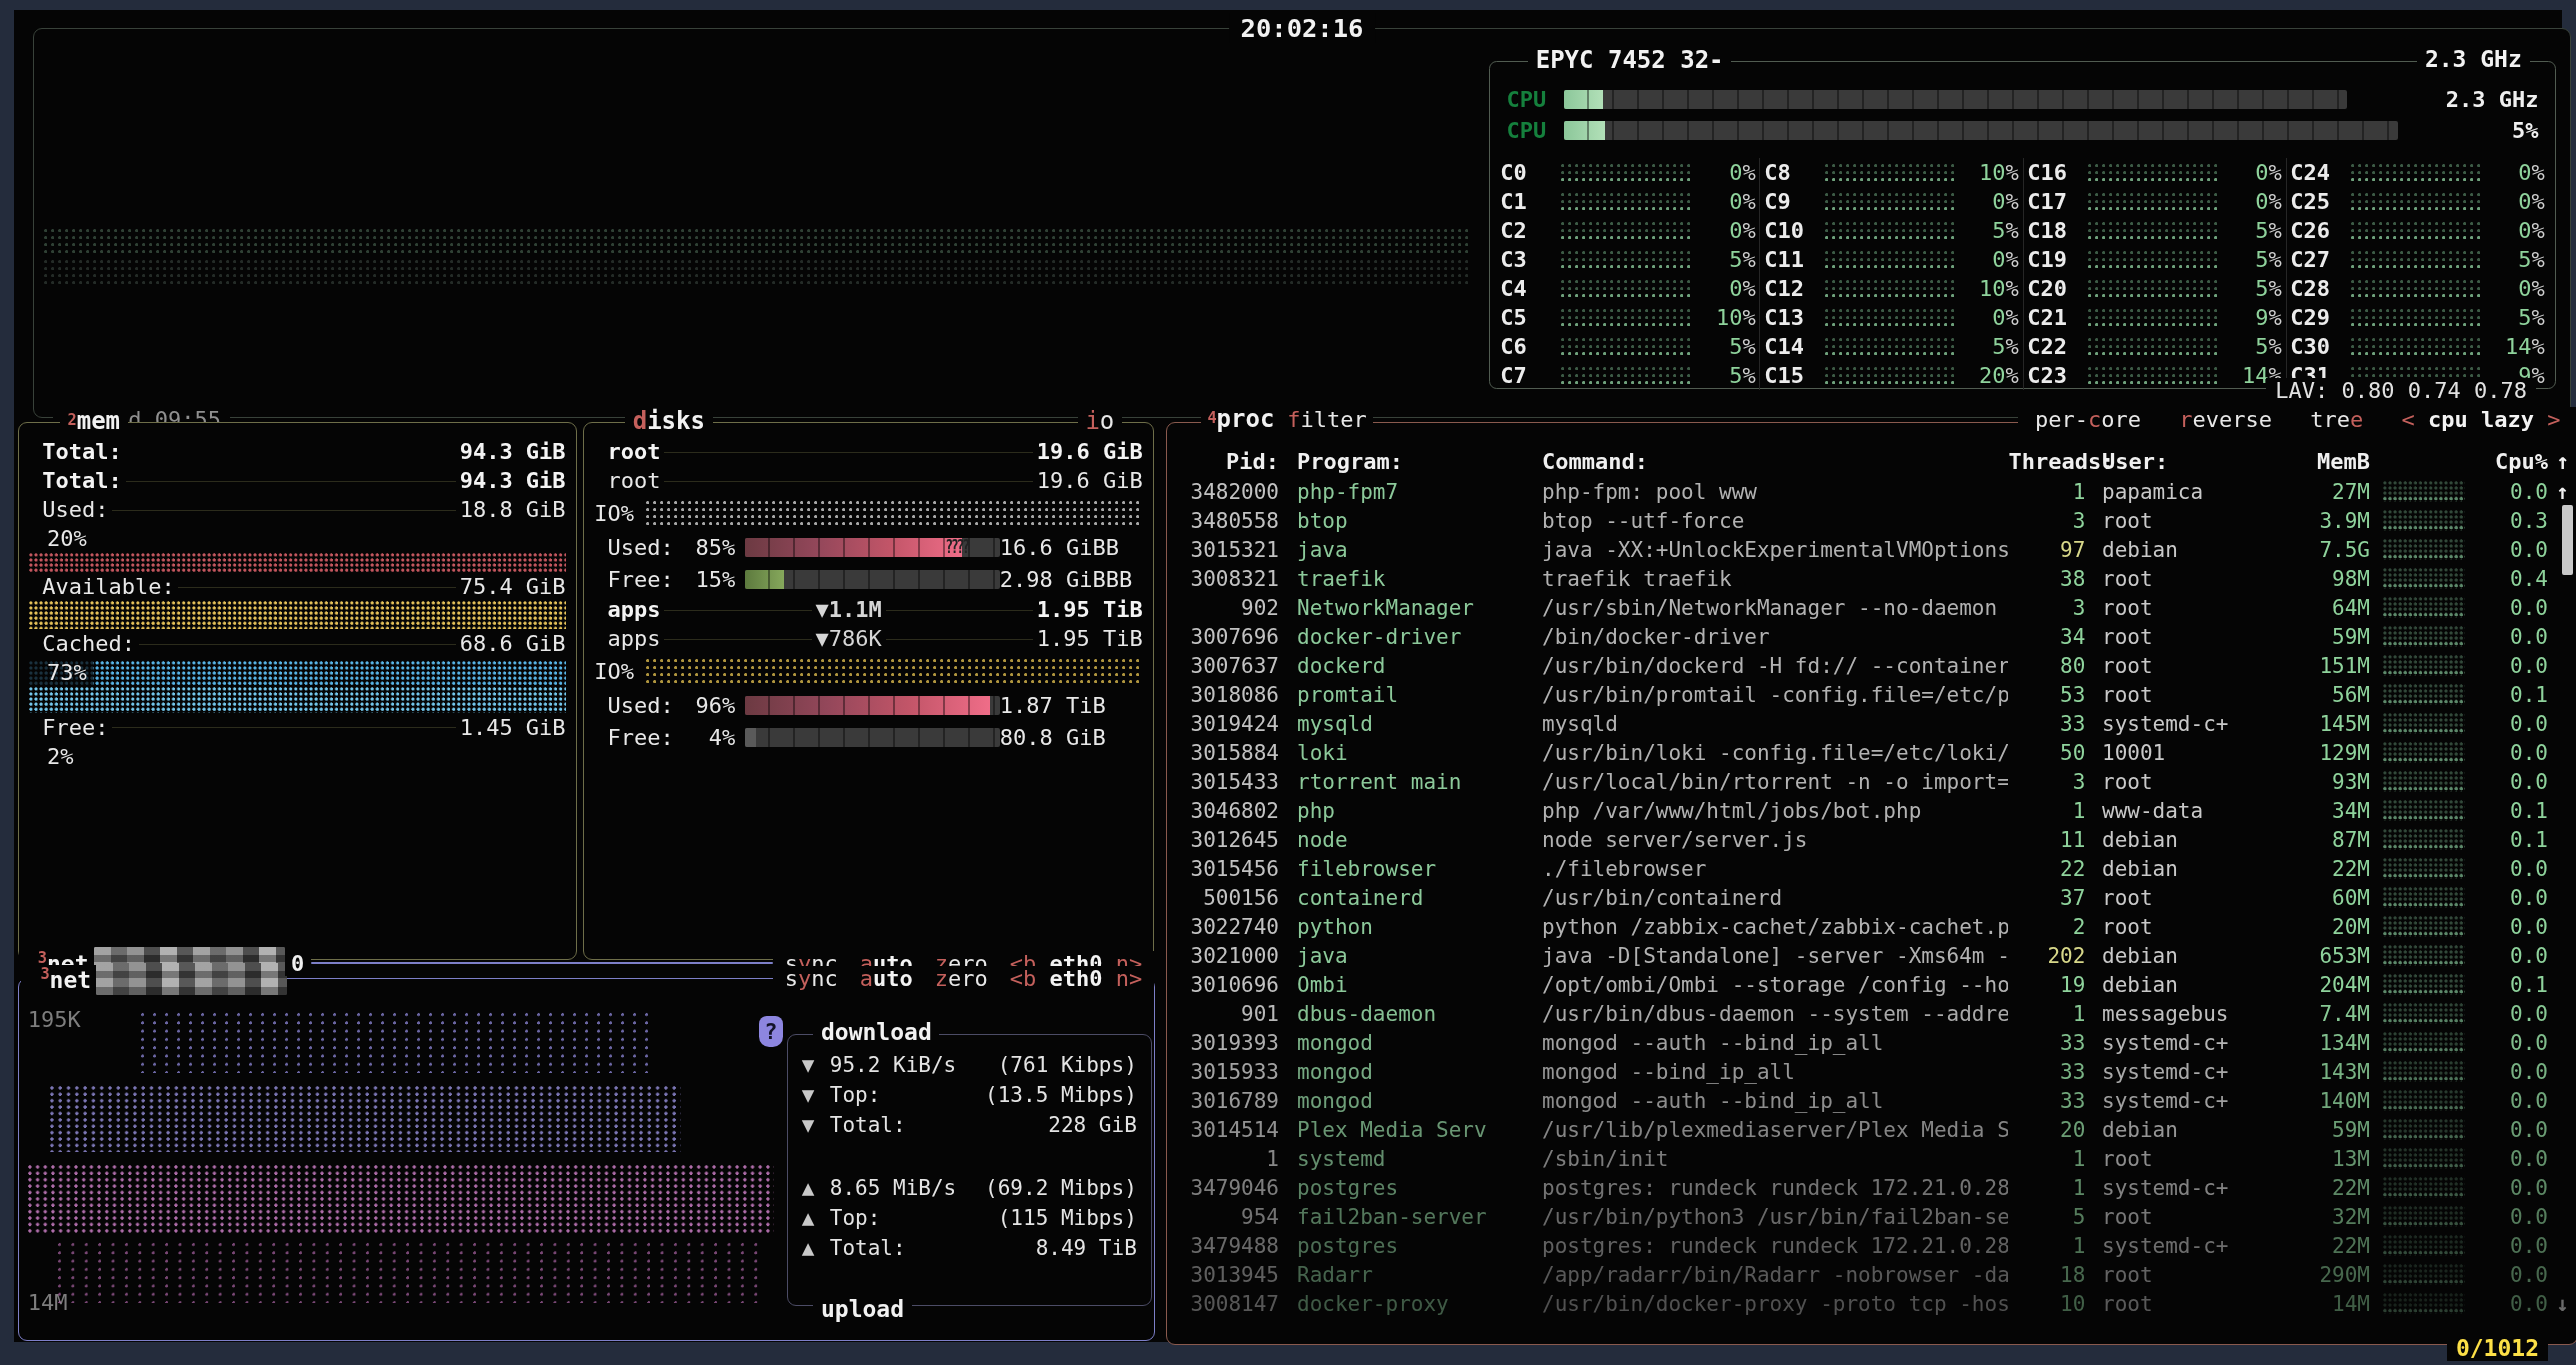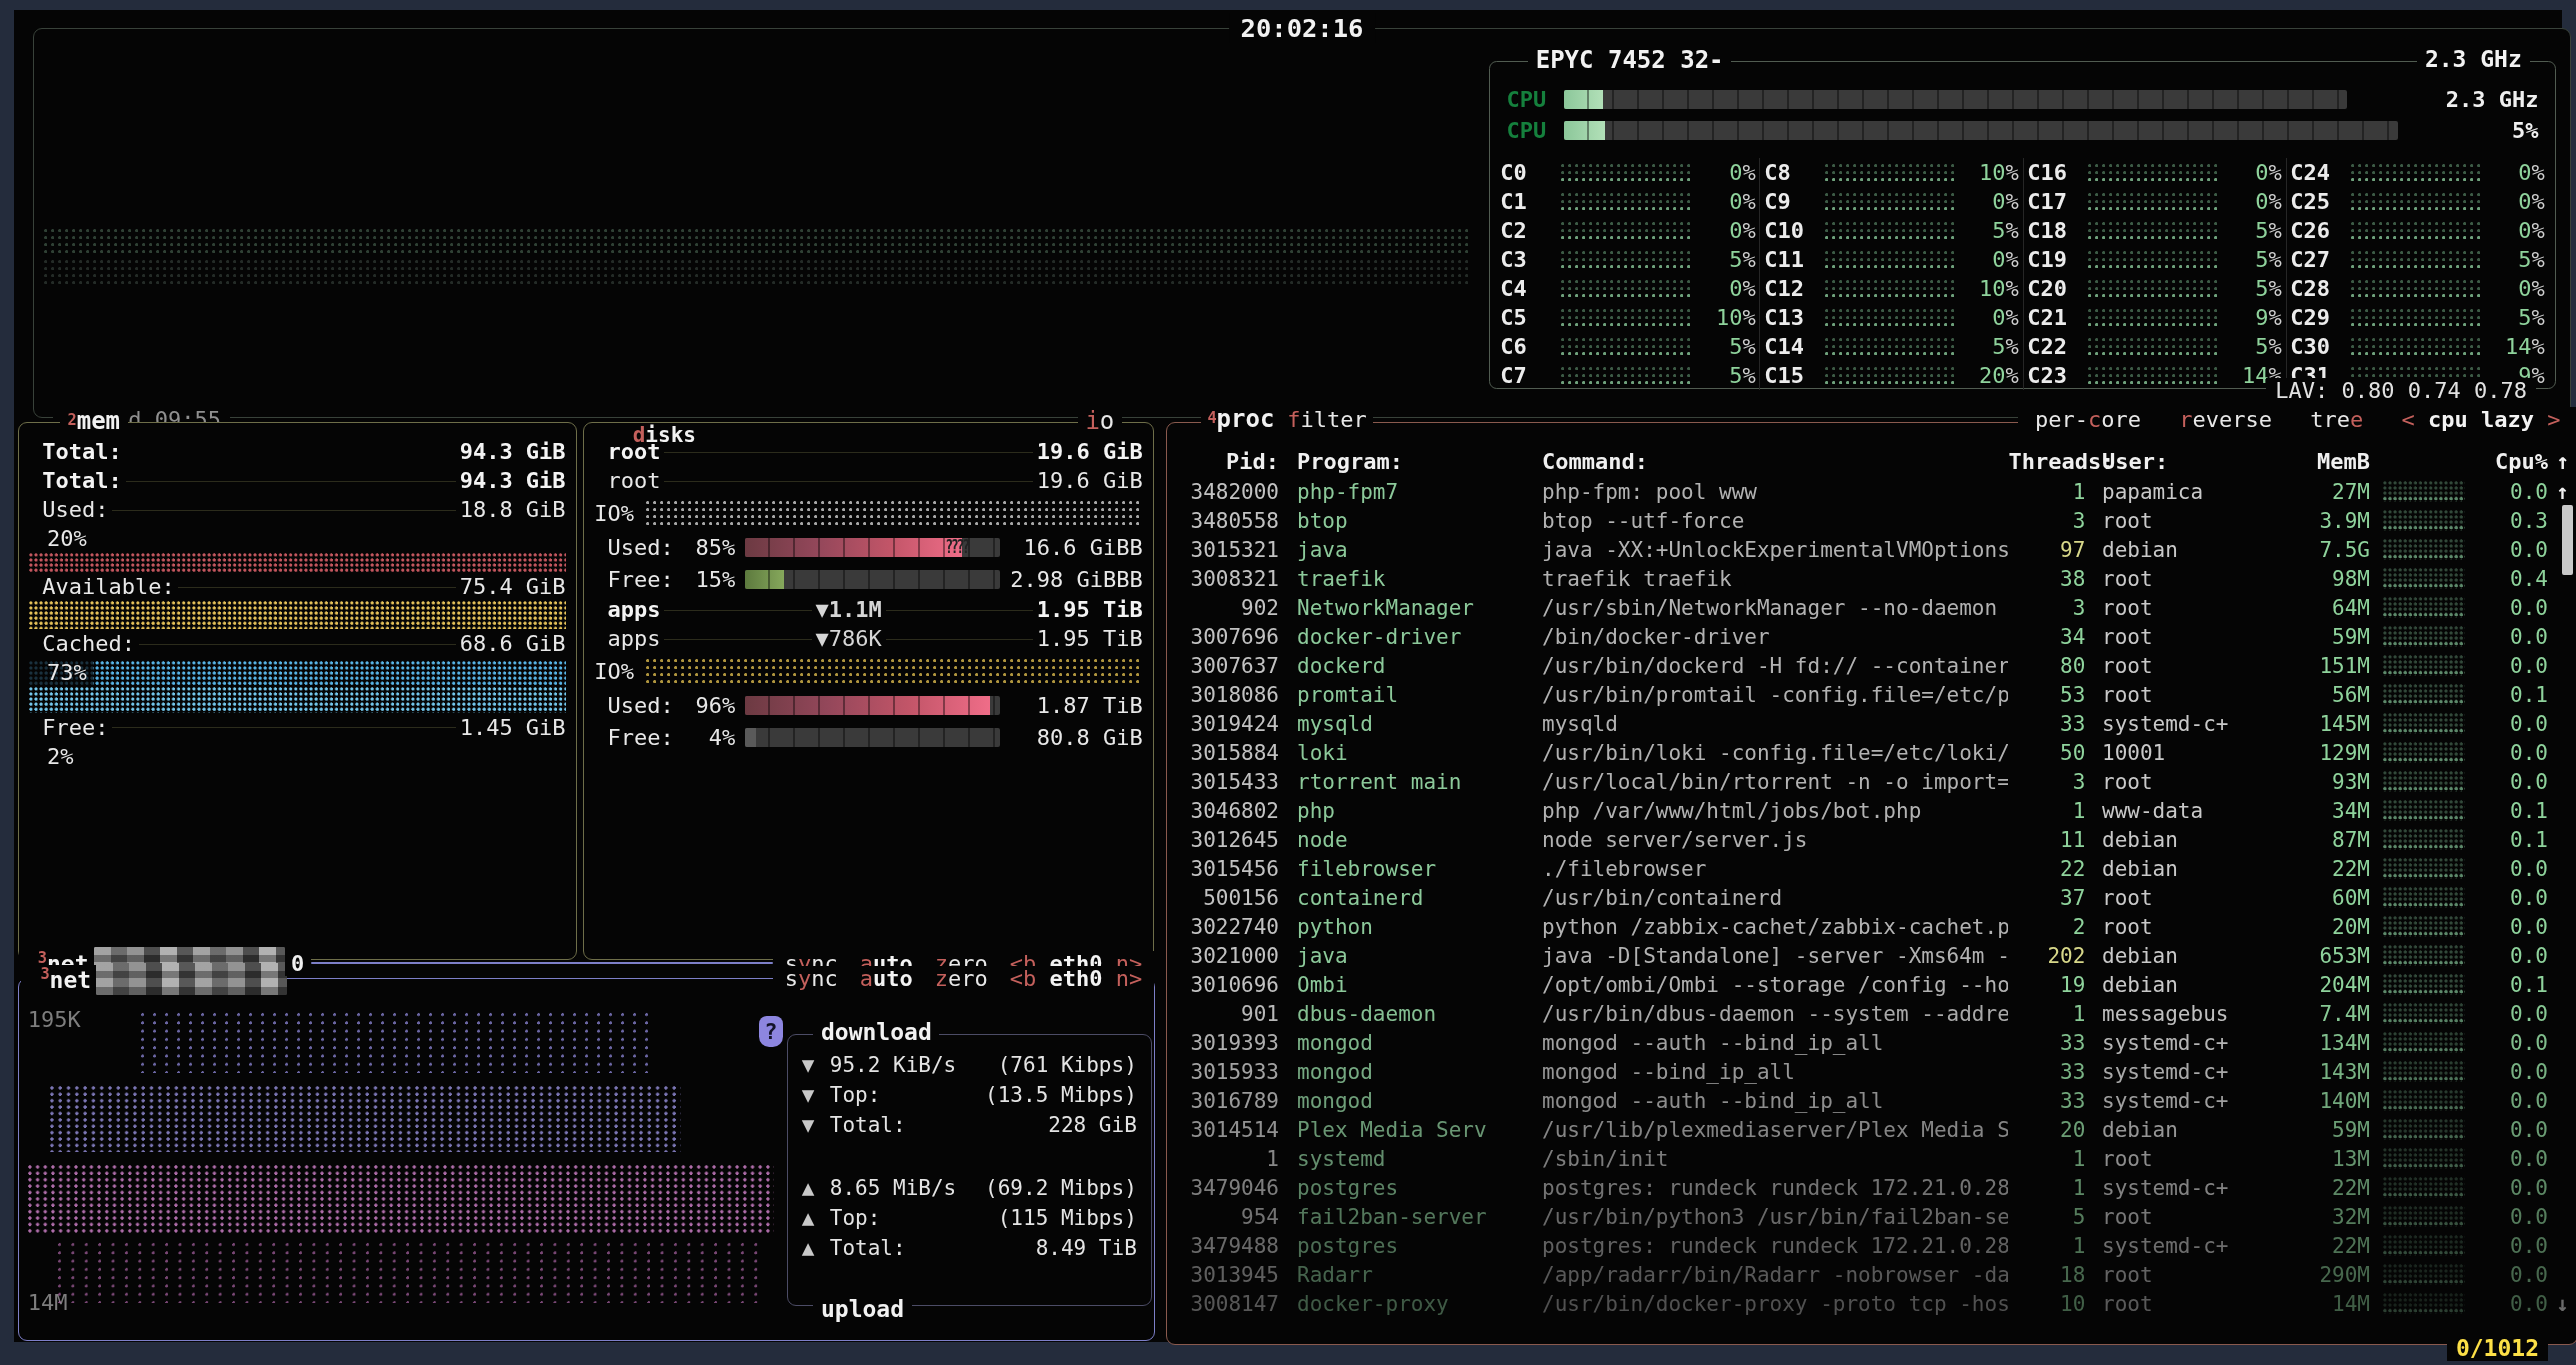--- a/index.html
+++ b/index.html
@@ -65,21 +65,21 @@
   .pct-row{display:flex;align-items:center;height:29px;font-size:22px;color:#e8e8e8;position:relative;}
   .pct-row .pct{position:relative;z-index:2;background:rgba(5,5,5,.75);padding:0 6.4px 0 18px;}
   .pct-band{position:absolute;left:0;right:0;top:2.6px;bottom:2.6px;z-index:1;}
   .band{position:relative;}
   .io-row{display:flex;align-items:center;height:36px;font-size:22px;color:#e8e8e8;justify-content:center;}
   .io-row .io-band{flex:1;height:25.5px;margin-left:11.5px;opacity:.8;}
   .mrow{display:flex;align-items:center;height:32px;font-size:22px;}
   .mrow .lbl{width:77px;color:#e8e8e8;white-space:pre;}
   .mrow .pct{width:64px;text-align:right;color:#e8e8e8;margin-right:10.2px;}
   .mrow .meter{flex:1;}
-  .mrow .val{width:143px;text-align:right;color:#e8e8e8;white-space:pre;}
+  .mrow .val{width:143px;color:#e8e8e8;white-space:pre;}
   .meter-marker{position:absolute;top:-2.6px;font-size:19px;color:#222;z-index:3;}
   
   .net-row{position:absolute;left:0;display:flex;align-items:center;height:32px;width:100%;}
   .net-name{background:#050505;padding:0 5.1px 0 19px;font-size:23px;font-weight:700;color:#f2f2f2;z-index:2;}
   .mosaic{width:191px;height:32px;border-radius:1.3px;
     background-image:repeating-linear-gradient(0deg, rgba(0,0,0,.30) 0 7.7px, rgba(255,255,255,.08) 7.7px 16.6px),
     repeating-linear-gradient(90deg,#9b9b9b 0 16.6px,#5f5f5f 16.6px 33px,#8a8a8a 33px 50px,#3f3f3f 50px 66px,#ababab 66px 83px,#4a4a4a 83px 99px);}
   .net-zero{font-size:22px;font-weight:700;color:#f0f0f0;padding:0 6.4px;background:#050505;z-index:2;}
   .net-line{flex:1;height:2.6px;background:#7d7fc8;border-radius:1.3px;}
   .net-buttons{display:flex;gap:22px;padding:0 11.5px;background:#050505;z-index:2;}
@@ -446,21 +446,21 @@
             <span class="leader on"></span>
             <span class="val">1.45 GiB</span>
           </div>
           <div class="pct-row">
             <span class="pct">2%</span>
           </div>
         </div>
     </div>
 
     <div class="panel" id="disks-box">
-      <div class="title-chip" style="left:41px;font-size:21px;margin-top:16px;">
+      <div class="title-chip" style="left:41px;font-size:24px;">
         <span style="color:#c4605c;font-weight:700;">d</span><span style="font-weight:700;color:#f2f2f2;">isks</span>
       </div>
       <div class="title-chip" style="right:31px;font-size:24px;">
         <span style="color:#c4605c;">i</span><span style="color:#e8e8e8;">o</span>
       </div>
       <div class="stack" id="disks-stack">
           <div class="kv-row b">
             <span class="lbl"> root</span>
             <span class="leader on"></span>
             <span class="val">19.6 GiB</span>

